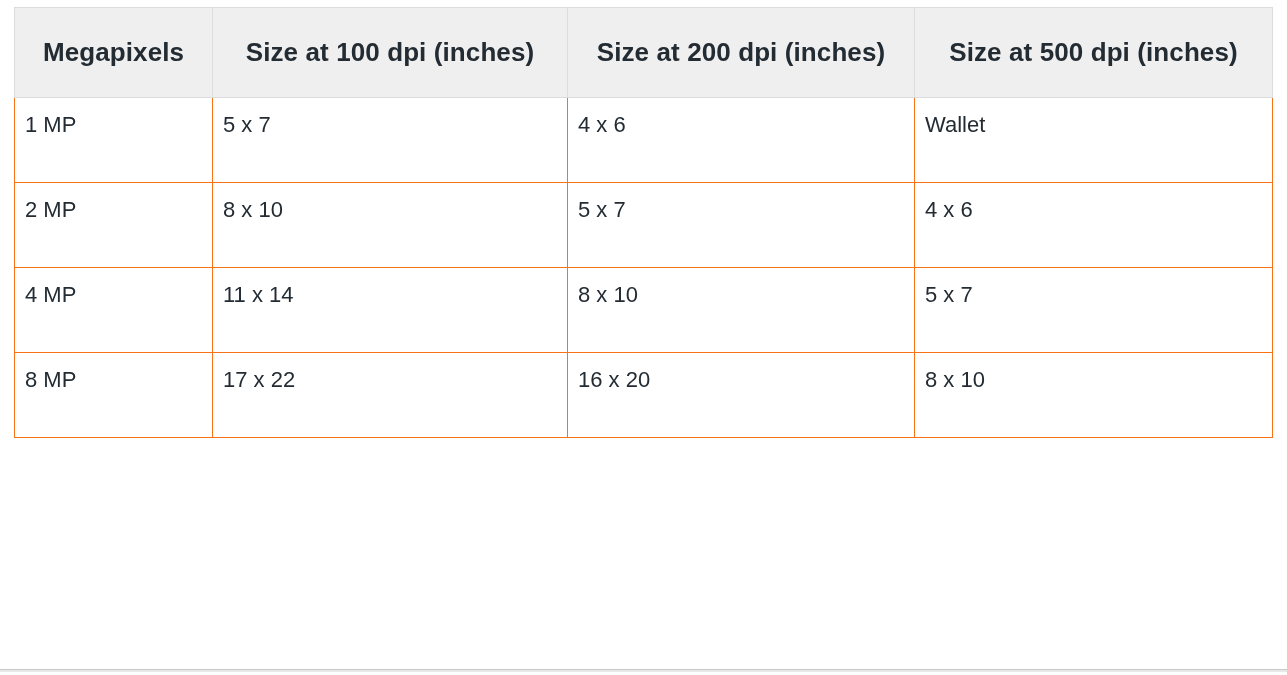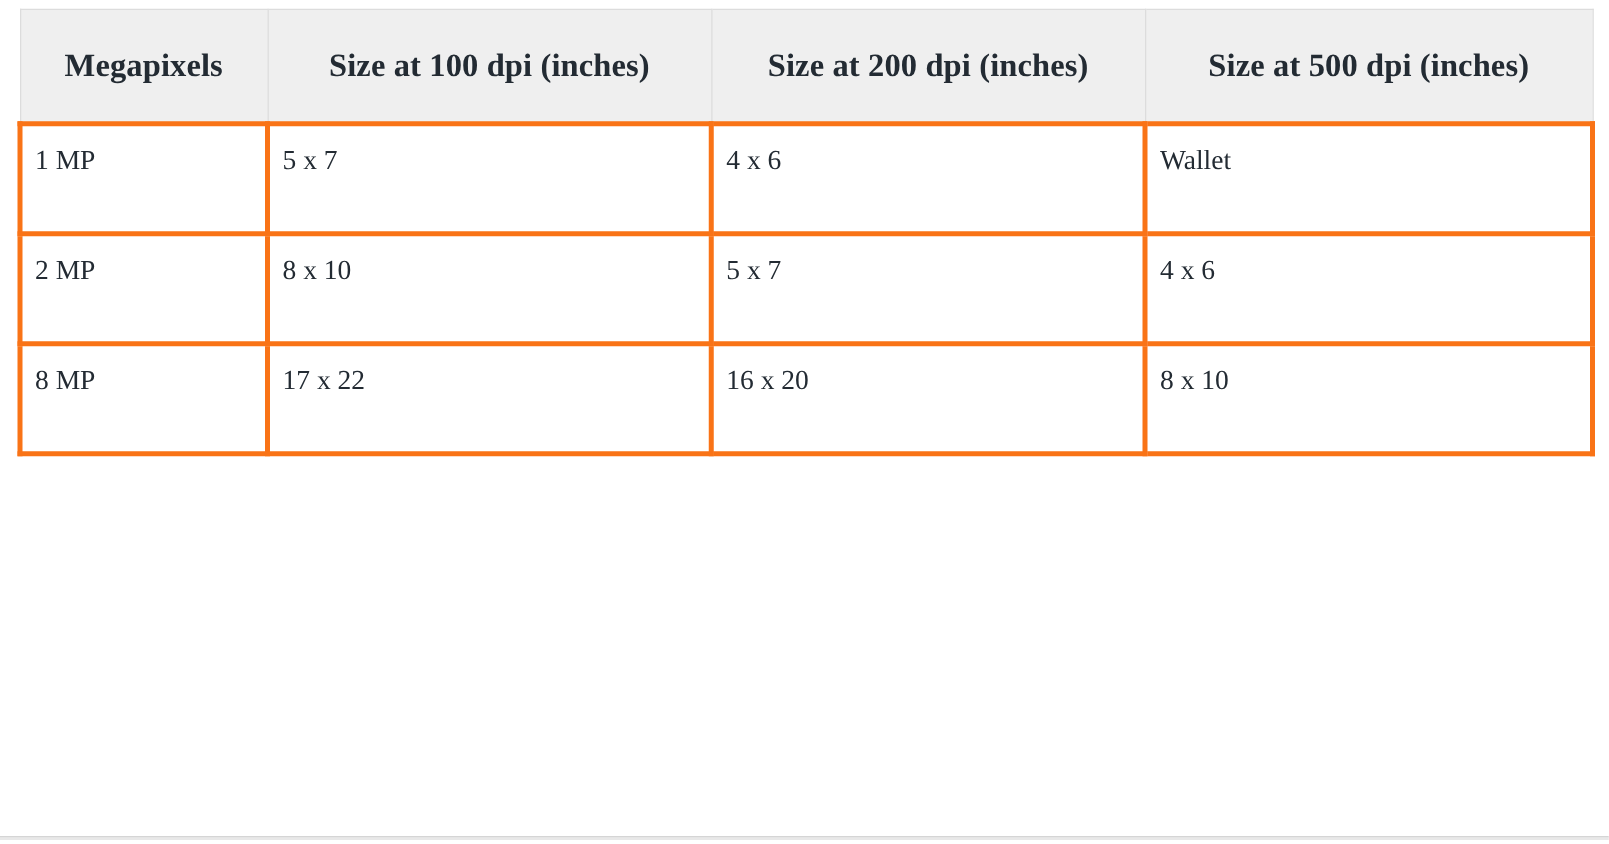--- a/index.html
+++ b/index.html
@@ -12,21 +12,20 @@
     height: 675px;
     overflow: hidden;
     font-family: "Liberation Sans", sans-serif;
   }
 
   #page {
     position: relative;
     width: 1287px;
     height: 675px;
     background: #ffffff;
-    font-family: Liberation Serif, serif;
   }
 
   .table-wrap {
     position: absolute;
     left: 14px;
     top: 7px;
     width: 1258px;
   }
 
   table.mp-table {
@@ -57,21 +56,21 @@
 
   table.mp-table td {
     background: #ffffff;
     color: #232b33;
     font-size: 22px;
     font-weight: normal;
     text-align: left;
     vertical-align: top;
     height: 70px;
     padding: 14px 0 0 10px;
-    border: 4px solid #f97316;
+    border: 1px solid #f97316;
     white-space: nowrap;
   }
 
   .page-rule {
     position: absolute;
     left: 0;
     top: 669px;
     width: 1287px;
     height: 1px;
     background: #c8c8c8;
@@ -113,20 +112,26 @@
           <td>4 x 6</td>
           <td>Wallet</td>
         </tr>
         <tr>
           <td>2 MP</td>
           <td>8 x 10</td>
           <td>5 x 7</td>
           <td>4 x 6</td>
         </tr>
         <tr>
+          <td>4 MP</td>
+          <td>11 x 14</td>
+          <td>8 x 10</td>
+          <td>5 x 7</td>
+        </tr>
+        <tr>
           <td>8 MP</td>
           <td>17 x 22</td>
           <td>16 x 20</td>
           <td>8 x 10</td>
         </tr>
 
       </tbody>
     </table>
   </div>
 

